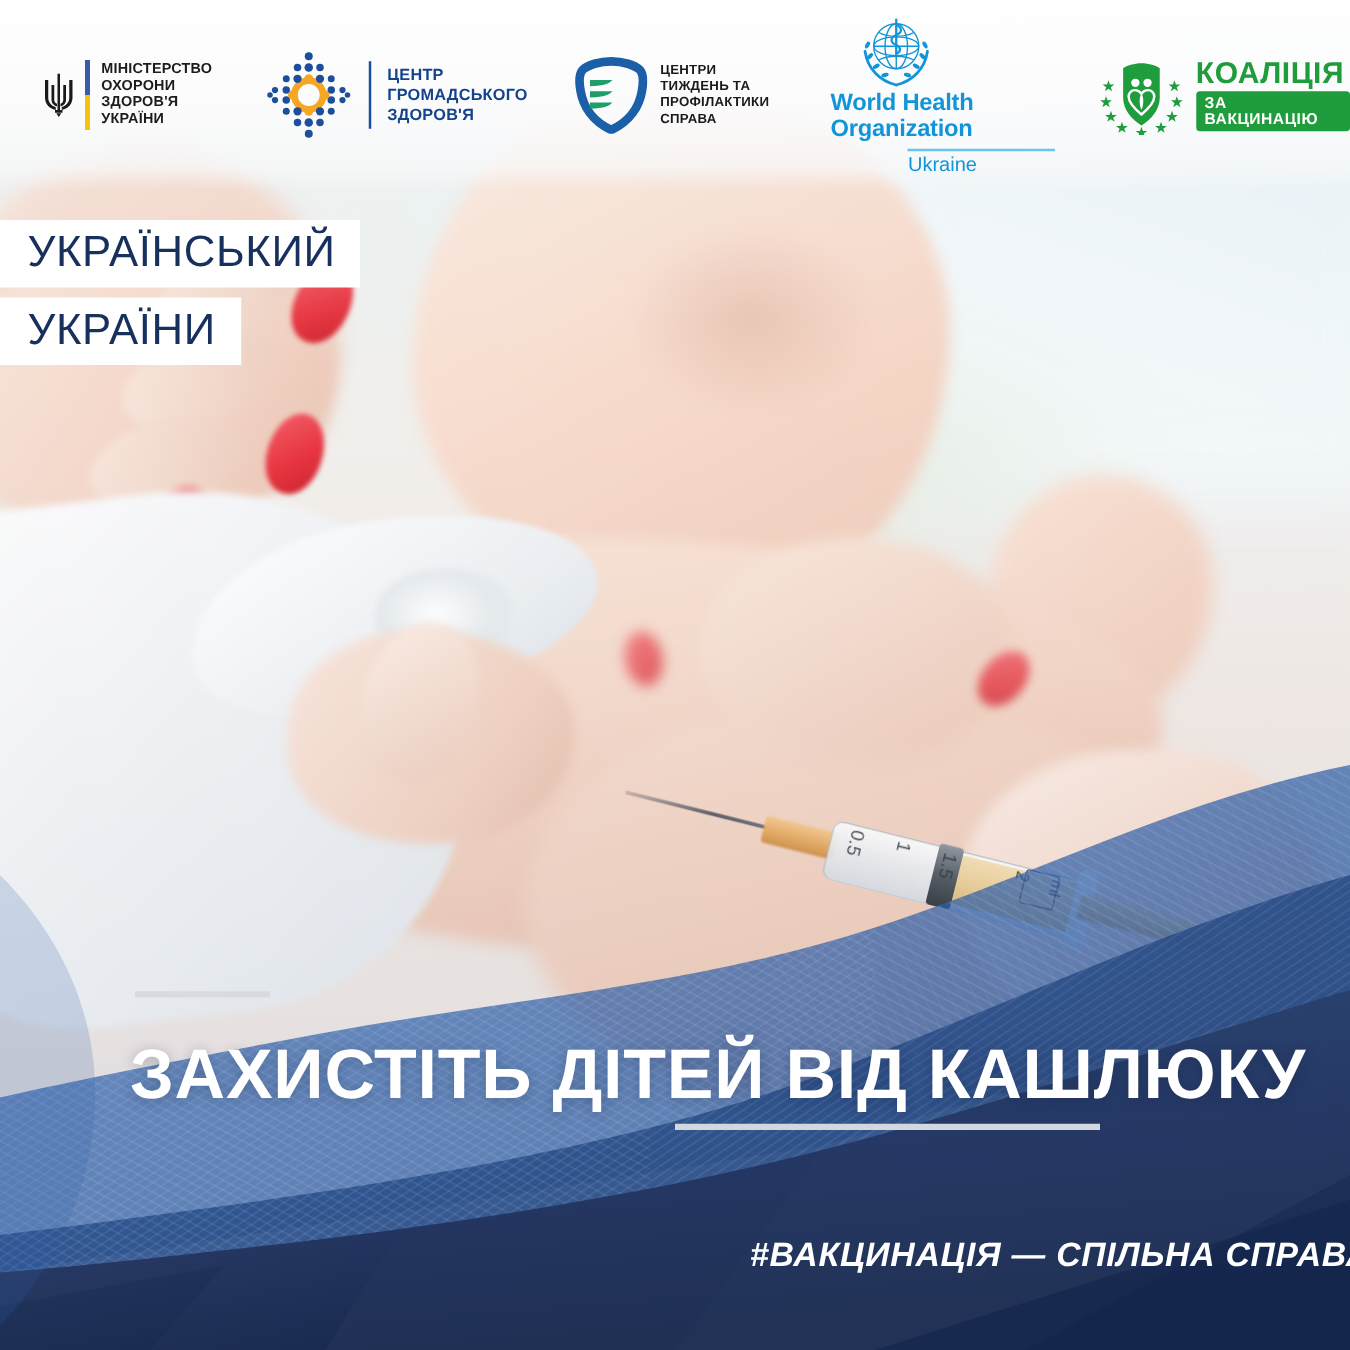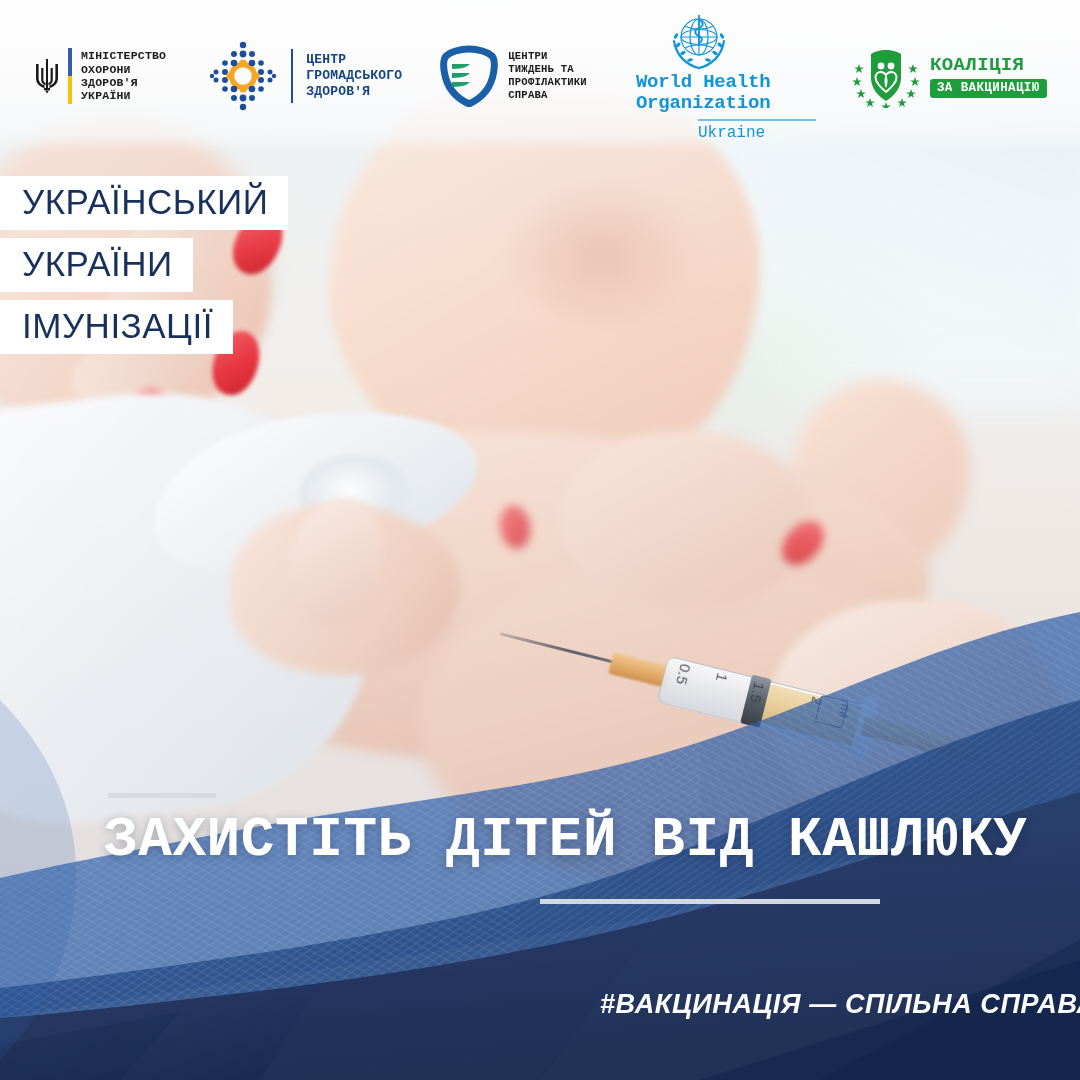--- a/index.html
+++ b/index.html
@@ -232,21 +232,21 @@
   .photo-grade {
     position: absolute; inset: 0;
     background: linear-gradient(180deg, rgba(232,240,246,.20) 0%, rgba(255,255,255,0) 28%, rgba(170,185,205,.10) 75%, rgba(120,140,170,.14) 100%);
     pointer-events: none;
   }
 
   
   .logobar {
     position: absolute; left: 0; top: 0; width: 1080px; height: 152px;
     background: linear-gradient(180deg, rgba(255,255,255,.97) 0%, rgba(252,252,253,.93) 55%, rgba(248,249,250,.72) 88%, rgba(246,248,249,0) 100%);
-    display: flex; align-items: center; font-family: Liberation Mono, monospace;
+    display: flex; align-items: center;
   }
   .logo { display: flex; align-items: center; }
 
   
   .logo-moz { margin-left: 34px; }
   .trident { width: 26px; height: 36px; }
   .moz-bar { width: 4px; height: 56px; margin: 0 9px 0 8px;
     background: linear-gradient(180deg,#3a5ca8 0%, #3a5ca8 50%, #f5c30d 50%, #f5c30d 100%); }
   .moz-text { font-size: 11.5px; line-height: 13.4px; font-weight: bold; color: #1c1c1c; letter-spacing: .2px; }
 
@@ -266,21 +266,21 @@
   .who-row { display: flex; align-items: center; flex-direction: column; }
   .who-mark { width: 62px; height: 62px; }
   .who-text { font-size: 19px; line-height: 21px; font-weight: bold; color: #1295d8; margin-left: 9px; letter-spacing: -.2px; }
   .who-rule { width: 118px; height: 1.5px; background: #6ec3ea; margin: 5px 0 3px 71px; }
   .who-sub { font-size: 16px; color: #1295d8; margin-left: 71px; }
 
   
   .logo-coal { margin-left: 34px; }
   .coal-mark { width: 72px; height: 64px; }
   .coal-text { margin-left: 8px; }
-  .coal-title { font-size: 19px; font-weight: bold; color: #1f9c3c; letter-spacing: .4px; line-height: 22px; }
+  .coal-title { font-size: 24px; font-weight: bold; color: #1f9c3c; letter-spacing: .4px; line-height: 22px; }
   .coal-badge {
     margin-top: 3px; background: #1f9c3c; color: #fff; font-size: 12.5px; font-weight: bold;
     letter-spacing: .4px; padding: 3px 7px 3px 7px; border-radius: 3px; display: inline-block; line-height: 13px;
   }
 
   
   .banners { position: absolute; left: 0; top: 176px; }
   .banner {
     background: #ffffff;
     color: #17305c;
@@ -297,25 +297,24 @@
 
   
   .waves { position: absolute; left: 0; top: 0; width: 1080px; height: 1080px; pointer-events: none; }
 
   
   .rule-top {
     position: absolute; left: 108px; top: 793px; width: 108px; height: 5px;
     background: #d7dbe0;
   }
   .headline {
-    position: absolute; left: 104px; top: 808px;
+    position: absolute; left: 104px; top: 826px;
     font-size: 56px; font-weight: bold; color: #ffffff;
     letter-spacing: .6px; white-space: nowrap;
     text-shadow: 0 2px 10px rgba(16,32,64,.30);
-    font-family: Liberation Mono, monospace;
   }
   .rule-bottom {
     position: absolute; left: 540px; top: 899px; width: 340px; height: 5px;
     background: #d3d8de;
   }
   .tagline {
     position: absolute; left: 600px; top: 989px;
     font-size: 27px; font-style: italic; font-weight: bold; color: #ffffff;
     letter-spacing: .6px; white-space: nowrap;
   }
@@ -610,23 +609,20 @@
 
   </div>
 
   <div class="banners">
     <div class="banner-row">
       <span class="banner">УКРАЇНСЬКИЙ</span>
     </div>
     <div class="banner-row">
       <span class="banner">УКРАЇНИ</span>
     </div>
-    <div class="banner-row">
-      <span class="banner">ІМУНІЗАЦІЇ</span>
-    </div>
   </div>
 
   <div class="rule-top"></div>
   <div class="headline">ЗАХИСТІТЬ ДІТЕЙ ВІД КАШЛЮКУ</div>
   <div class="rule-bottom"></div>
   <div class="tagline">#ВАКЦИНАЦІЯ — СПІЛЬНА СПРАВА</div>
 
 </div>
 
 </body></html>

